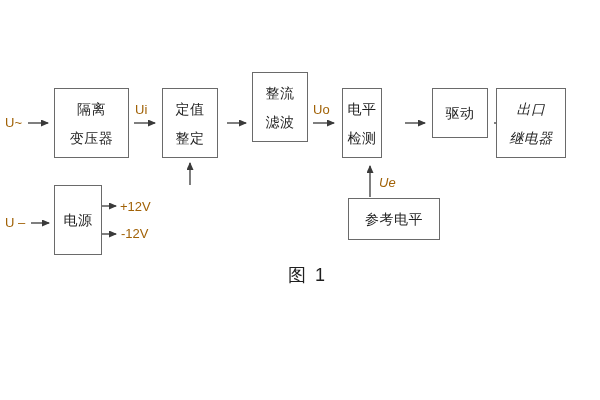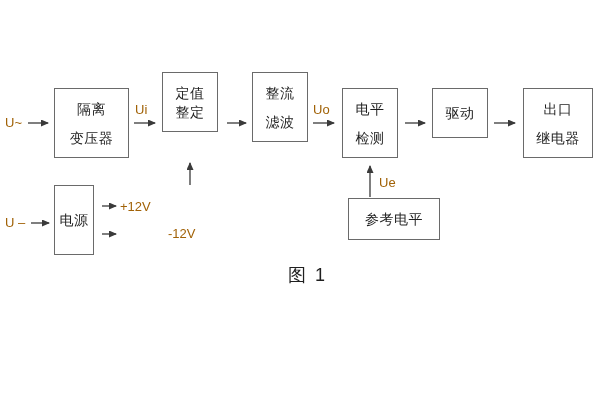--- a/index.html
+++ b/index.html
@@ -79,56 +79,56 @@
     <line x1="31" y1="223" x2="49" y2="223" stroke="#3a3a3a" stroke-width="1.3" marker-end="url(#ah)"></line>
     <line x1="102" y1="206" x2="116" y2="206" stroke="#3a3a3a" stroke-width="1.3" marker-end="url(#ah)"></line>
     <line x1="102" y1="234" x2="116" y2="234" stroke="#3a3a3a" stroke-width="1.3" marker-end="url(#ah)"></line>
   </svg>
 
   <div class="box two-line" style="left:54px; top:88px; width:75px; height:70px;">
     <span>隔离</span>
     <span>变压器</span>
   </div>
 
-  <div class="box two-line" style="left:162px; top:72px; width:56px; height:60px;">
+  <div class="box two-line" style="left:162px; top:88px; width:56px; height:70px;">
     <span>定值</span>
     <span>整定</span>
   </div>
 
   <div class="box two-line" style="left:252px; top:72px; width:56px; height:70px;">
     <span>整流</span>
     <span>滤波</span>
   </div>
 
-  <div class="box two-line" style="left:342px; top:88px; width:56px; height:70px;">
+  <div class="box two-line" style="left:342px; top:88px; width:40px; height:70px;">
     <span>电平</span>
     <span>检测</span>
   </div>
 
   <div class="box" style="left:432px; top:88px; width:56px; height:50px;">
     <span>驱动</span>
   </div>
 
-  <div class="box two-line" style="left:523px; top:88px; width:70px; height:70px;">
+  <div class="box two-line" style="left:496px; top:88px; width:70px; height:70px;font-style:italic;">
     <span>出口</span>
     <span>继电器</span>
   </div>
 
-  <div class="box" style="left:54px; top:185px; width:40px; height:70px;">
+  <div class="box" style="left:54px; top:185px; width:48px; height:70px;">
     <span>电源</span>
   </div>
 
 
   <div class="box" style="left:348px; top:198px; width:92px; height:42px;">
     <span>参考电平</span>
   </div>
 
   <span class="sig" style="left:5px; top:116px;">U~</span>
   <span class="sig" style="left:135px; top:103px;">Ui</span>
   <span class="sig" style="left:313px; top:103px;">Uo</span>
-  <span class="sig" style="left:379px; top:176px;">Ue</span>
+  <span class="sig" style="left:379px; top:176px;font-style:italic;">Ue</span>
   <span class="sig" style="left:5px; top:216px;">U –</span>
   <span class="sig" style="left:120px; top:200px;">+12V</span>
-  <span class="sig" style="left:121px; top:227px;margin-left:47px;">-12V</span>
+  <span class="sig" style="left:121px; top:227px;">-12V</span>
 
   <div class="caption">图 1</div>
 
 </div>
 
 </body></html>

